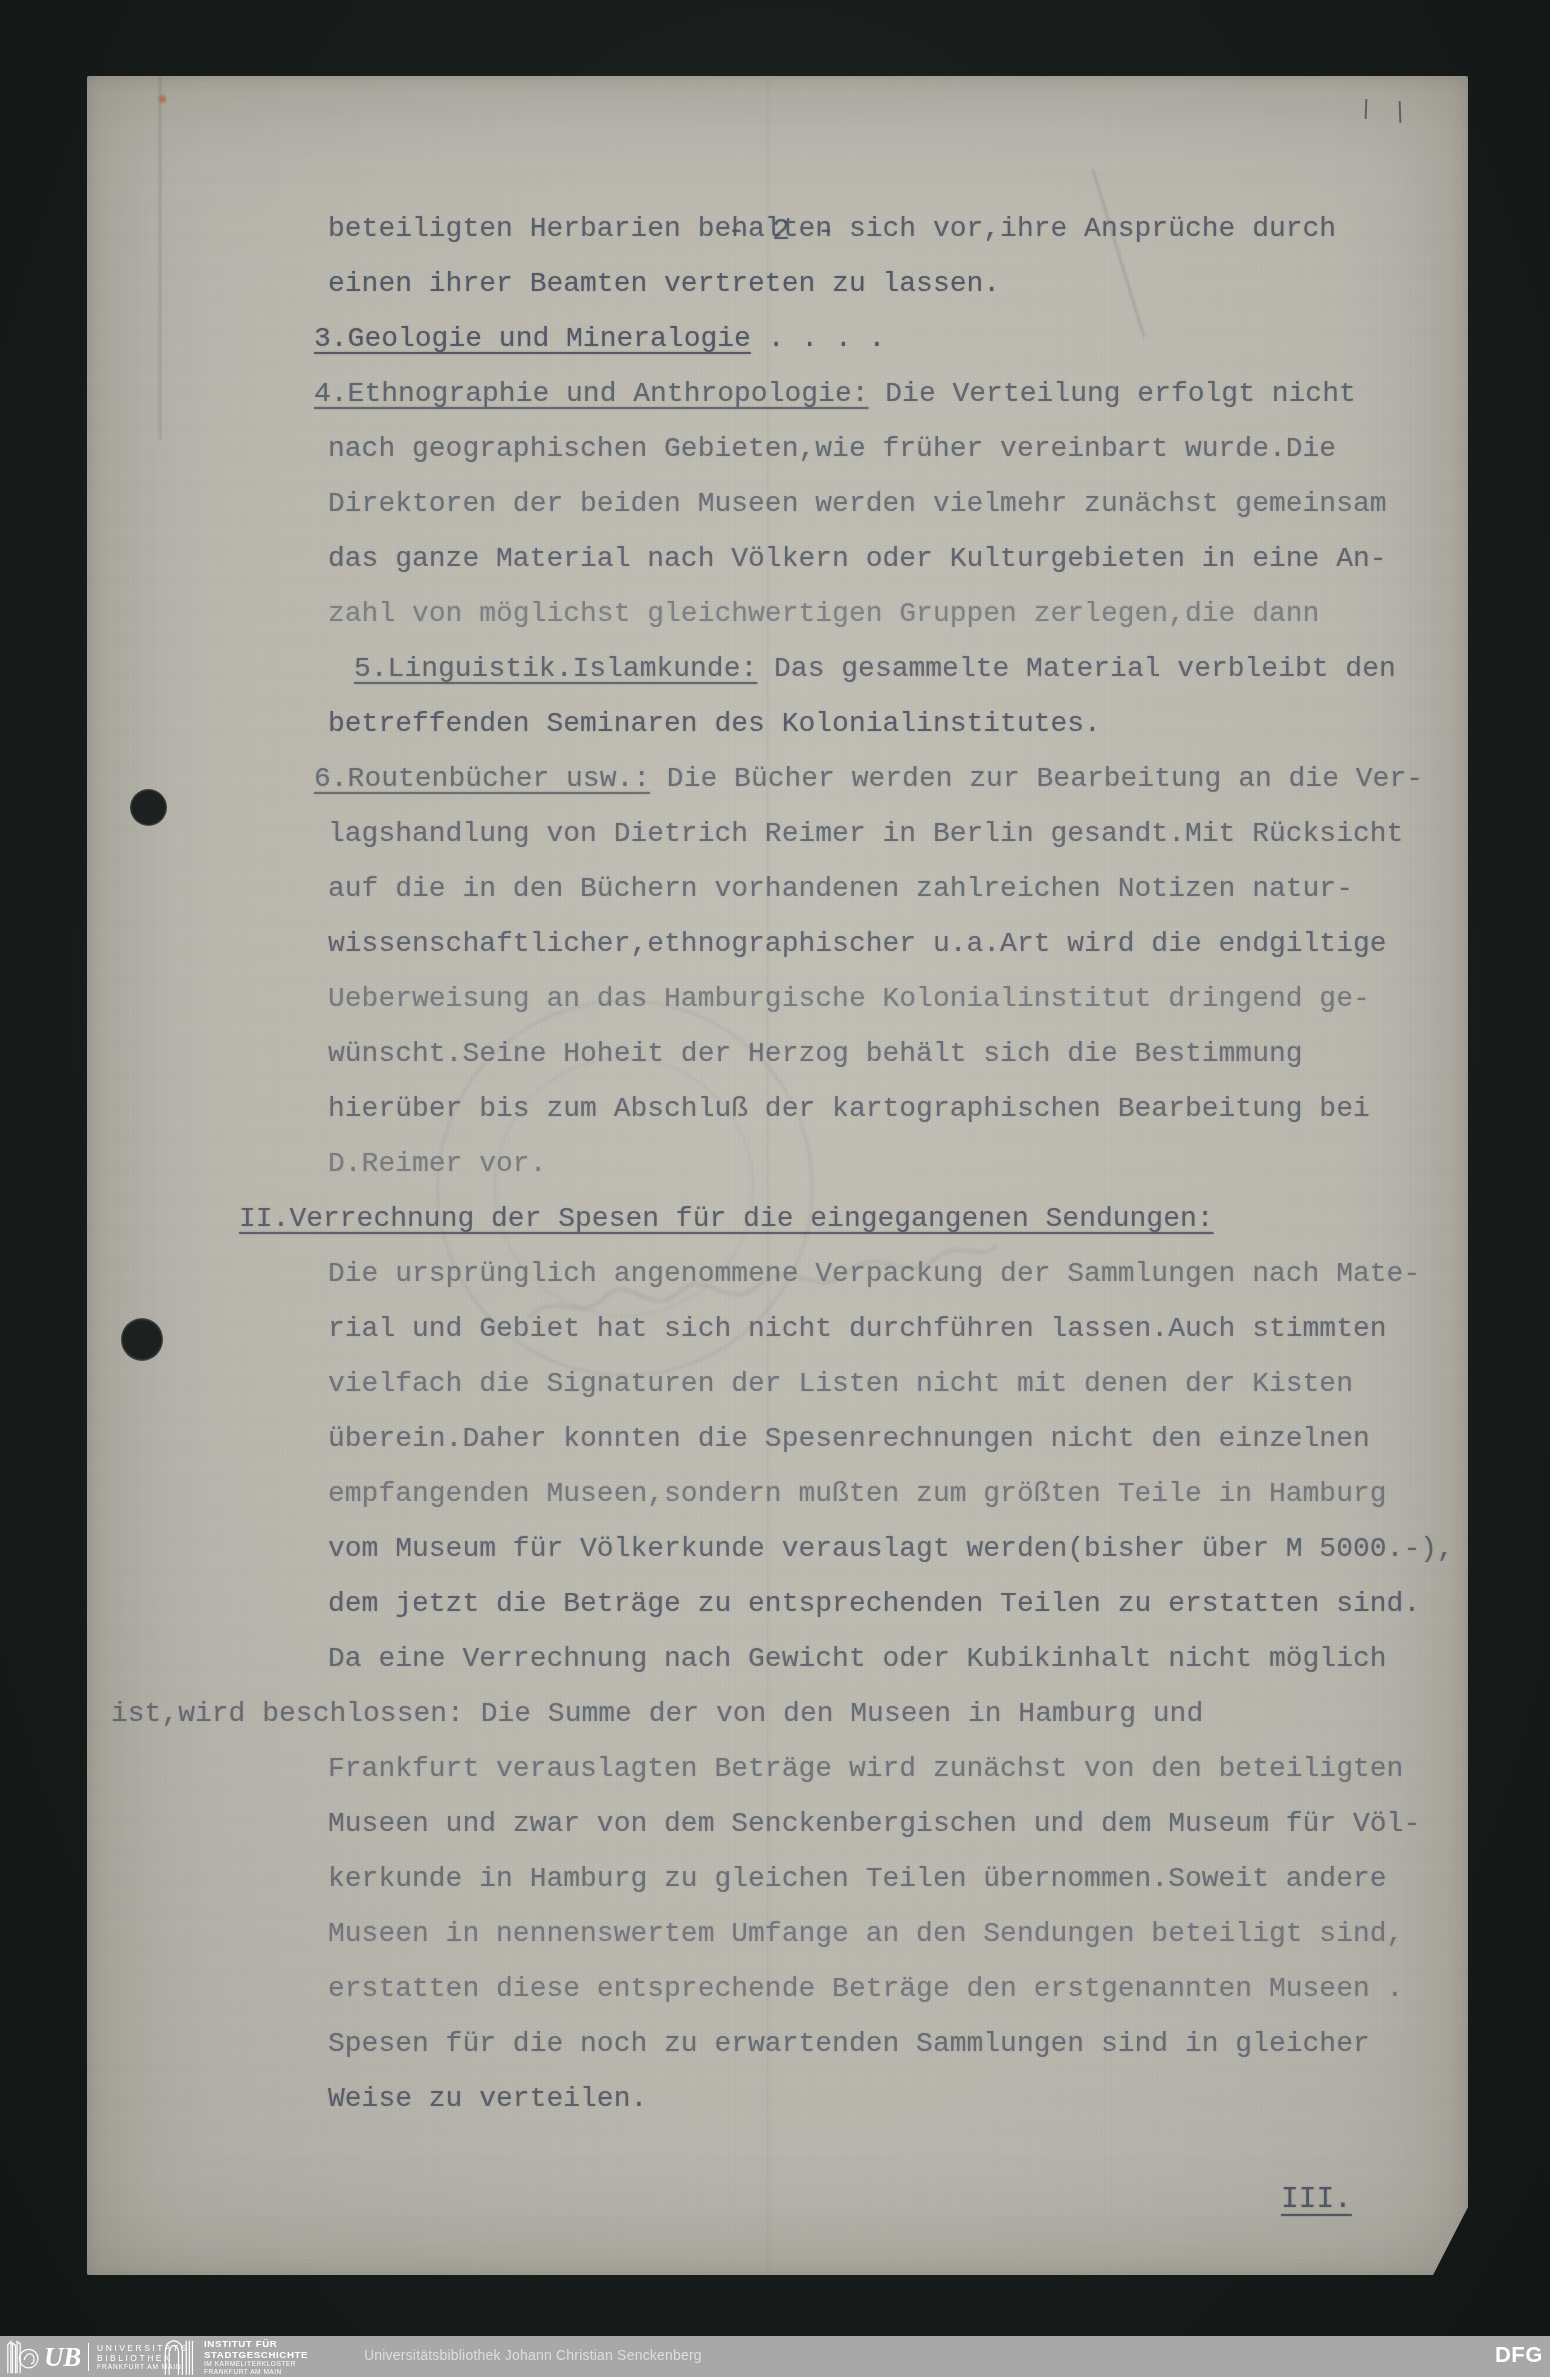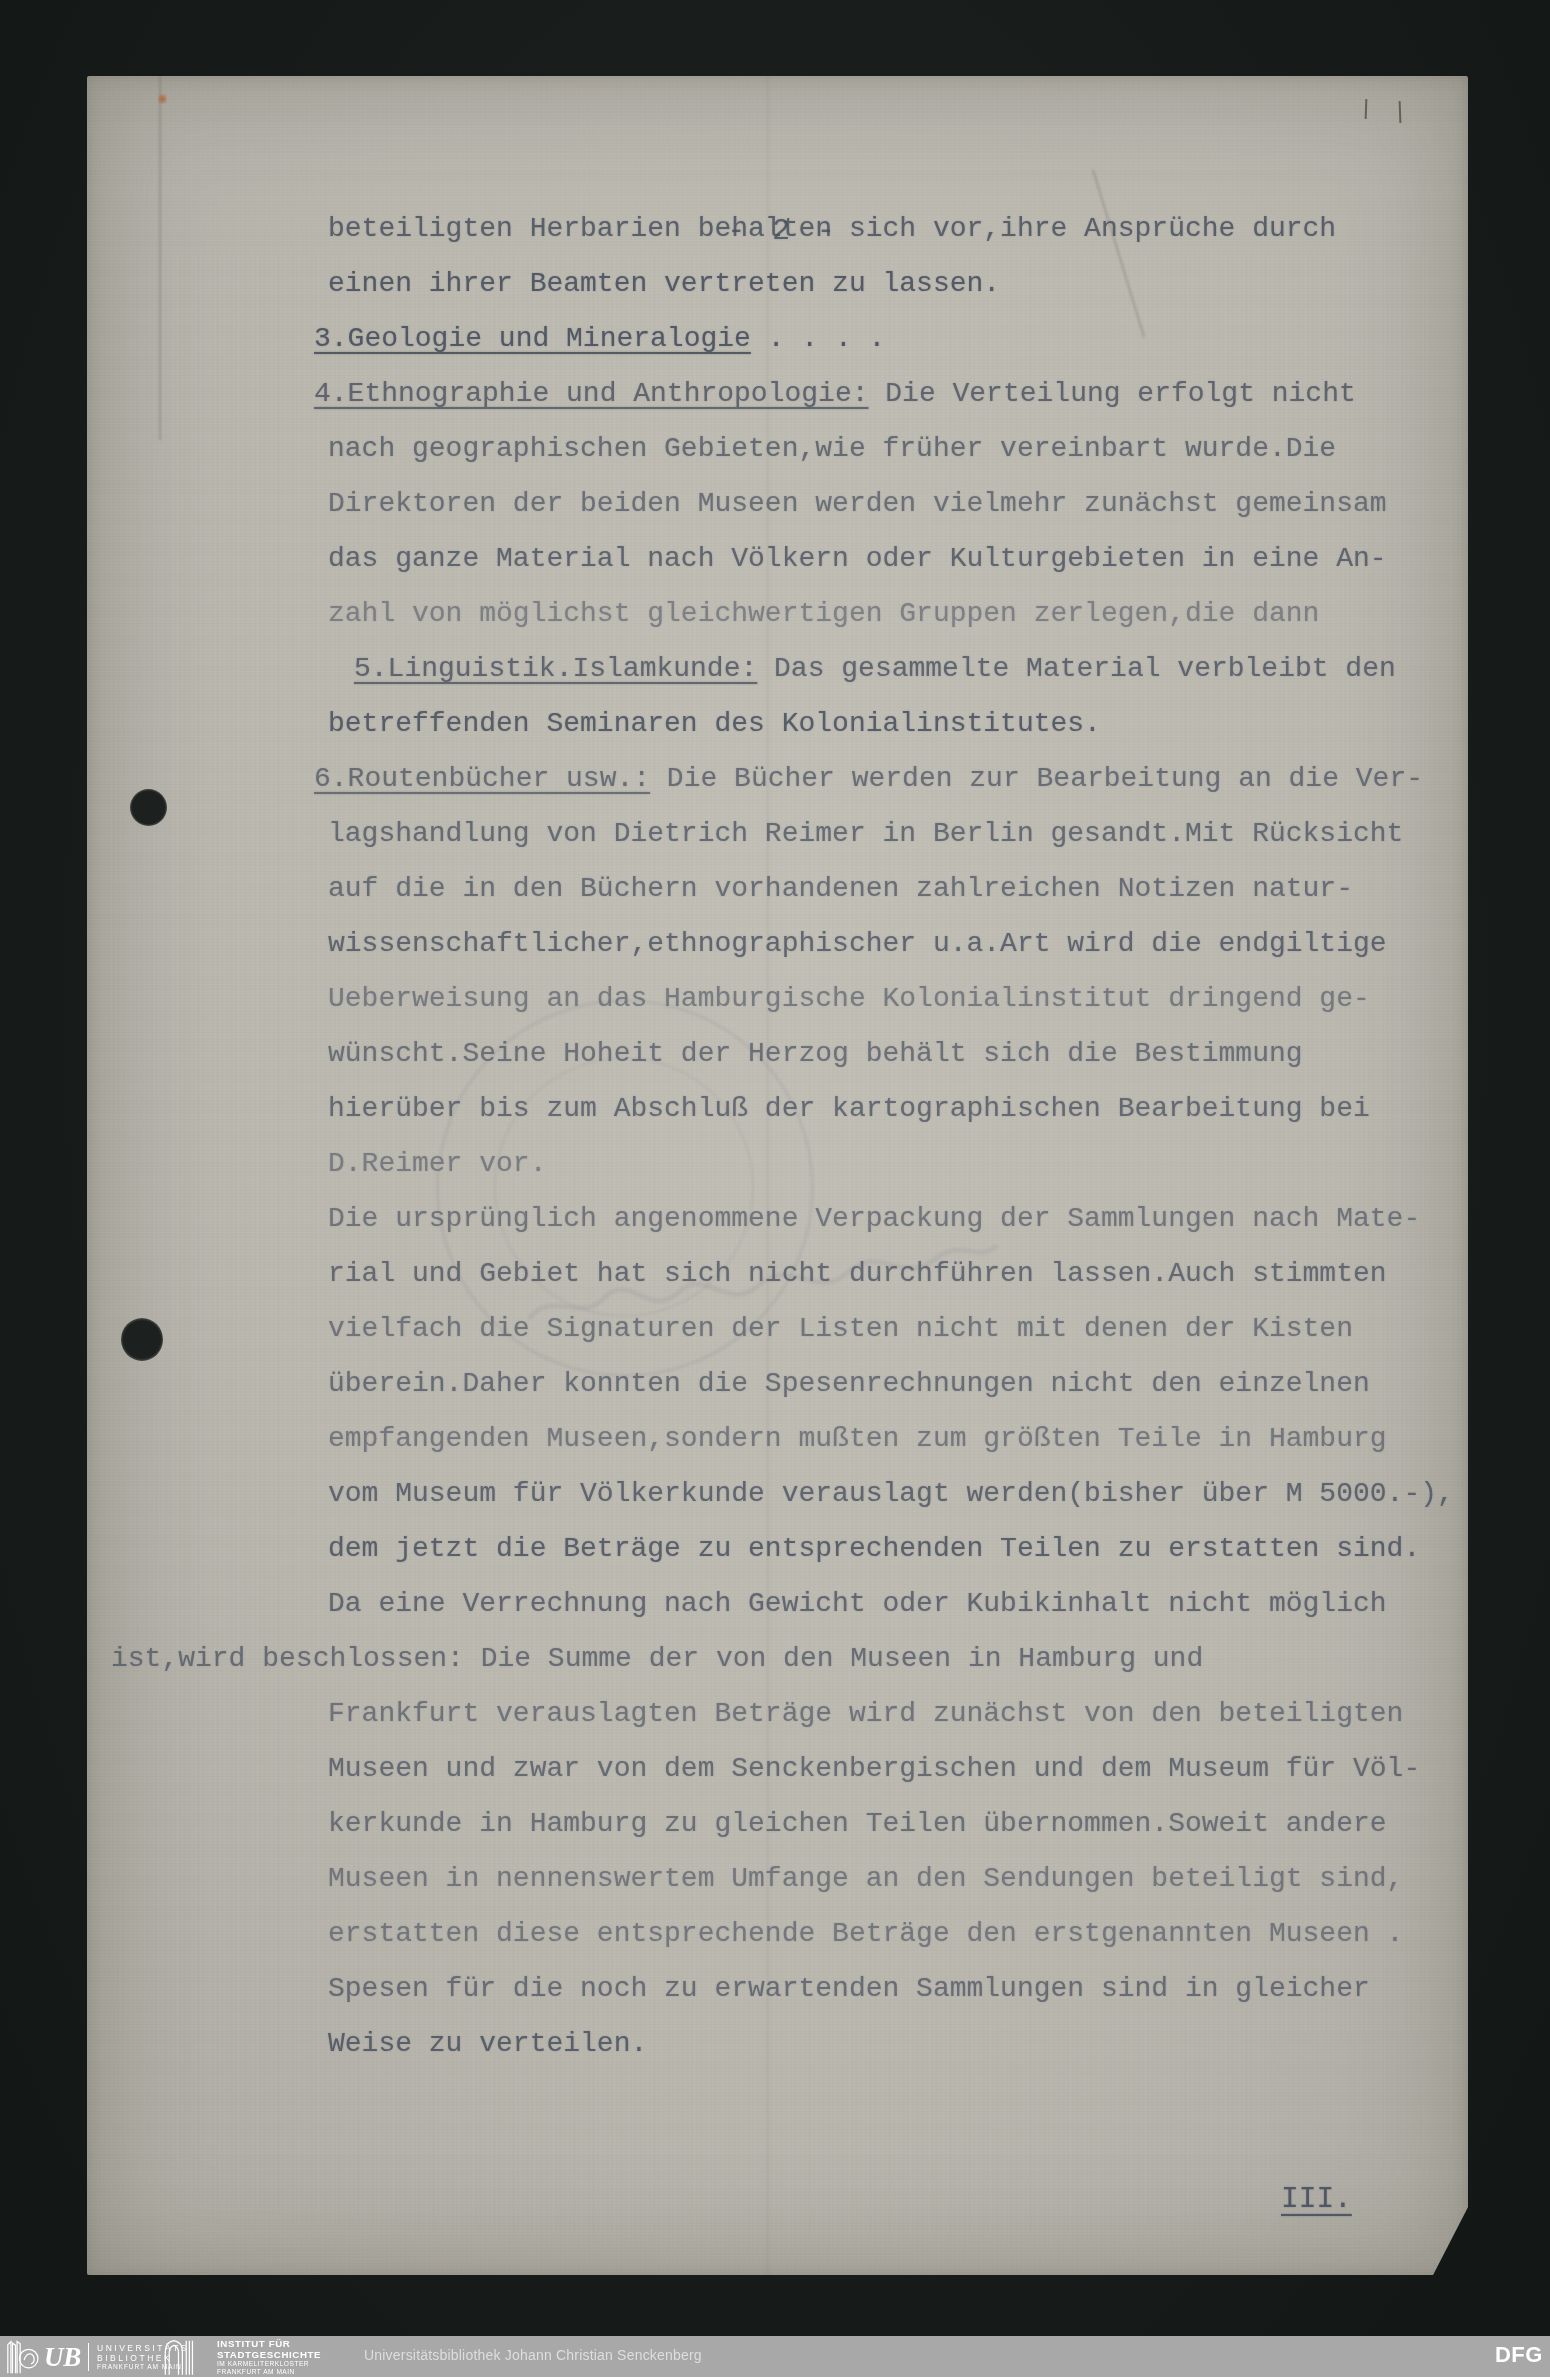--- a/index.html
+++ b/index.html
@@ -61,21 +61,21 @@
   .continuation{position:absolute;left:1194px;top:2106px;font-size:29.5px;opacity:.92;
     text-decoration:underline;text-decoration-thickness:2.3px;text-underline-offset:7px;}
   
   .footer{position:absolute;left:0;top:2336px;width:1551px;height:41px;background:#a8a8a8;}
   .ub-logo{position:absolute;left:6.2px;top:3.1px;height:36px;display:flex;align-items:center;gap:4.7px;}
   .ub-abbr{font-family:"Liberation Serif",serif;font-weight:bold;font-size:27px;color:#fff;line-height:1;font-style:italic;}
   .ub-sep{width:1.6px;height:28px;background:#fff;margin:0 3.1px 0 1.6px;}
   .logo-text-col{display:flex;flex-direction:column;justify-content:center;color:#fff;}
   .ub-l1,.ub-l2{font-size:8.5px;letter-spacing:2.5px;line-height:10px;}
   .ub-l3{font-size:6.6px;letter-spacing:0.9px;line-height:8.5px;}
-  .inst-logo{position:absolute;left:163px;top:3.1px;height:36px;display:flex;align-items:center;gap:23px;}
+  .inst-logo{position:absolute;left:163px;top:3.1px;height:36px;display:flex;align-items:center;gap:10px;}
   .inst-l1,.inst-l2{font-size:9.7px;font-weight:bold;letter-spacing:0.6px;line-height:11px;}
   .inst-l3,.inst-l4{font-size:6.6px;letter-spacing:0.5px;line-height:7.8px;}
   .lib-name{position:absolute;left:364px;top:2347px;font-size:14px;color:#dedede;letter-spacing:0.2px;}
   .dfg{position:absolute;left:1495px;top:2342px;font-size:22px;font-weight:800;color:#fff;letter-spacing:0.4px;}
 </style>
 </head>
 <body>
 
 <div class="paper">
   <div class="grain"></div>
@@ -110,20 +110,21 @@
       <div class="tline hnum" style="opacity: 0.8; margin-left: 40px;"><span class="u">5.Linguistik.Islamkunde:</span><span> Das gesammelte Material verbleibt den</span></div>
       <div class="tline body" style="opacity: 0.88;"><span>betreffenden Seminaren des Kolonialinstitutes.</span></div>
       <div class="tline hnum" style="opacity: 0.72;"><span class="u">6.Routenbücher usw.:</span><span> Die Bücher werden zur Bearbeitung an die Ver-</span></div>
       <div class="tline body" style="opacity: 0.75;"><span>lagshandlung von Dietrich Reimer in Berlin gesandt.Mit Rücksicht</span></div>
       <div class="tline body" style="opacity: 0.72;"><span>auf die in den Büchern vorhandenen zahlreichen Notizen natur-</span></div>
       <div class="tline body" style="opacity: 0.8;"><span>wissenschaftlicher,ethnographischer u.a.Art wird die endgiltige</span></div>
       <div class="tline body" style="opacity: 0.6;"><span>Ueberweisung an das Hamburgische Kolonialinstitut dringend ge-</span></div>
       <div class="tline body" style="opacity: 0.7;"><span>wünscht.Seine Hoheit der Herzog behält sich die Bestimmung</span></div>
       <div class="tline body" style="opacity: 0.76;"><span>hierüber bis zum Abschluß der kartographischen Bearbeitung bei</span></div>
       <div class="tline body" style="opacity: 0.58;"><span>D.Reimer vor.</span></div>
+      <div class="tline hII" style="opacity: 0.85;"><span class="u">II.Verrechnung der Spesen für die eingegangenen Sendungen:</span></div>
       <div class="tline body" style="opacity: 0.65;"><span>Die ursprünglich angenommene Verpackung der Sammlungen nach Mate-</span></div>
       <div class="tline body" style="opacity: 0.76;"><span>rial und Gebiet hat sich nicht durchführen lassen.Auch stimmten</span></div>
       <div class="tline body" style="opacity: 0.66;"><span>vielfach die Signaturen der Listen nicht mit denen der Kisten</span></div>
       <div class="tline body" style="opacity: 0.72;"><span>überein.Daher konnten die Spesenrechnungen nicht den einzelnen</span></div>
       <div class="tline body" style="opacity: 0.62;"><span>empfangenden Museen,sondern mußten zum größten Teile in Hamburg</span></div>
       <div class="tline body" style="opacity: 0.8;"><span>vom Museum für Völkerkunde verauslagt werden(bisher über M 5000.-),</span></div>
       <div class="tline body" style="opacity: 0.85;"><span>dem jetzt die Beträge zu entsprechenden Teilen zu erstatten sind.</span></div>
       <div class="tline body" style="opacity: 0.78;"><span>Da eine Verrechnung nach Gewicht oder Kubikinhalt nicht möglich</span></div>
       <div class="tline body" style="opacity: 0.72; padding-left: 24px;"><span>ist,wird beschlossen: Die Summe der von den Museen in Hamburg und</span></div>
       <div class="tline body" style="opacity: 0.65;"><span>Frankfurt verauslagten Beträge wird zunächst von den beteiligten</span></div>

